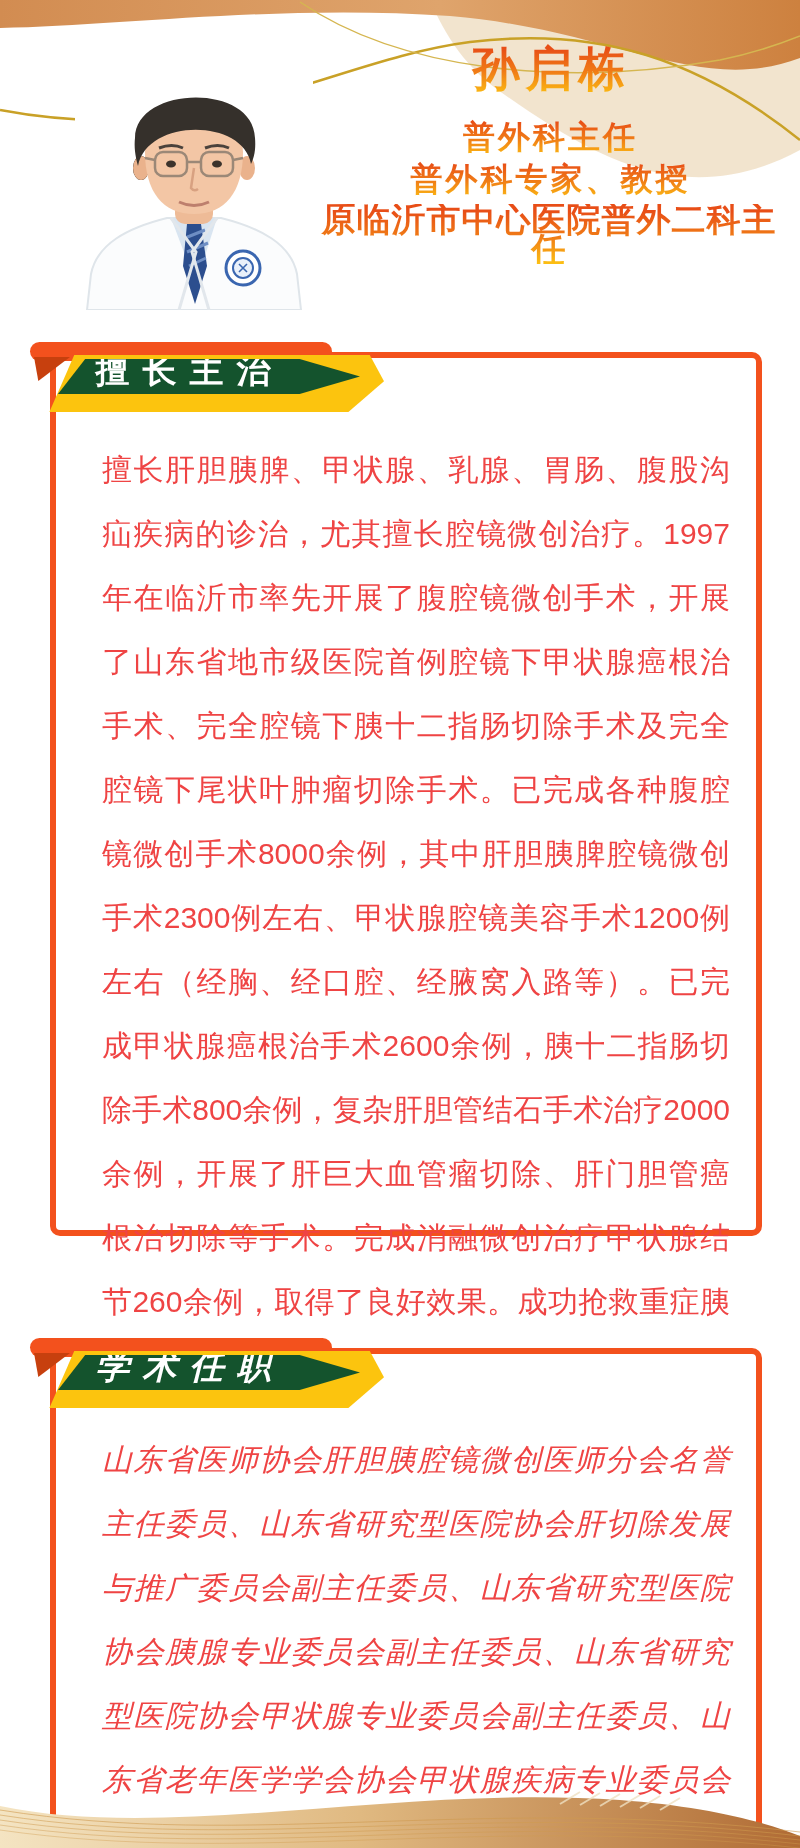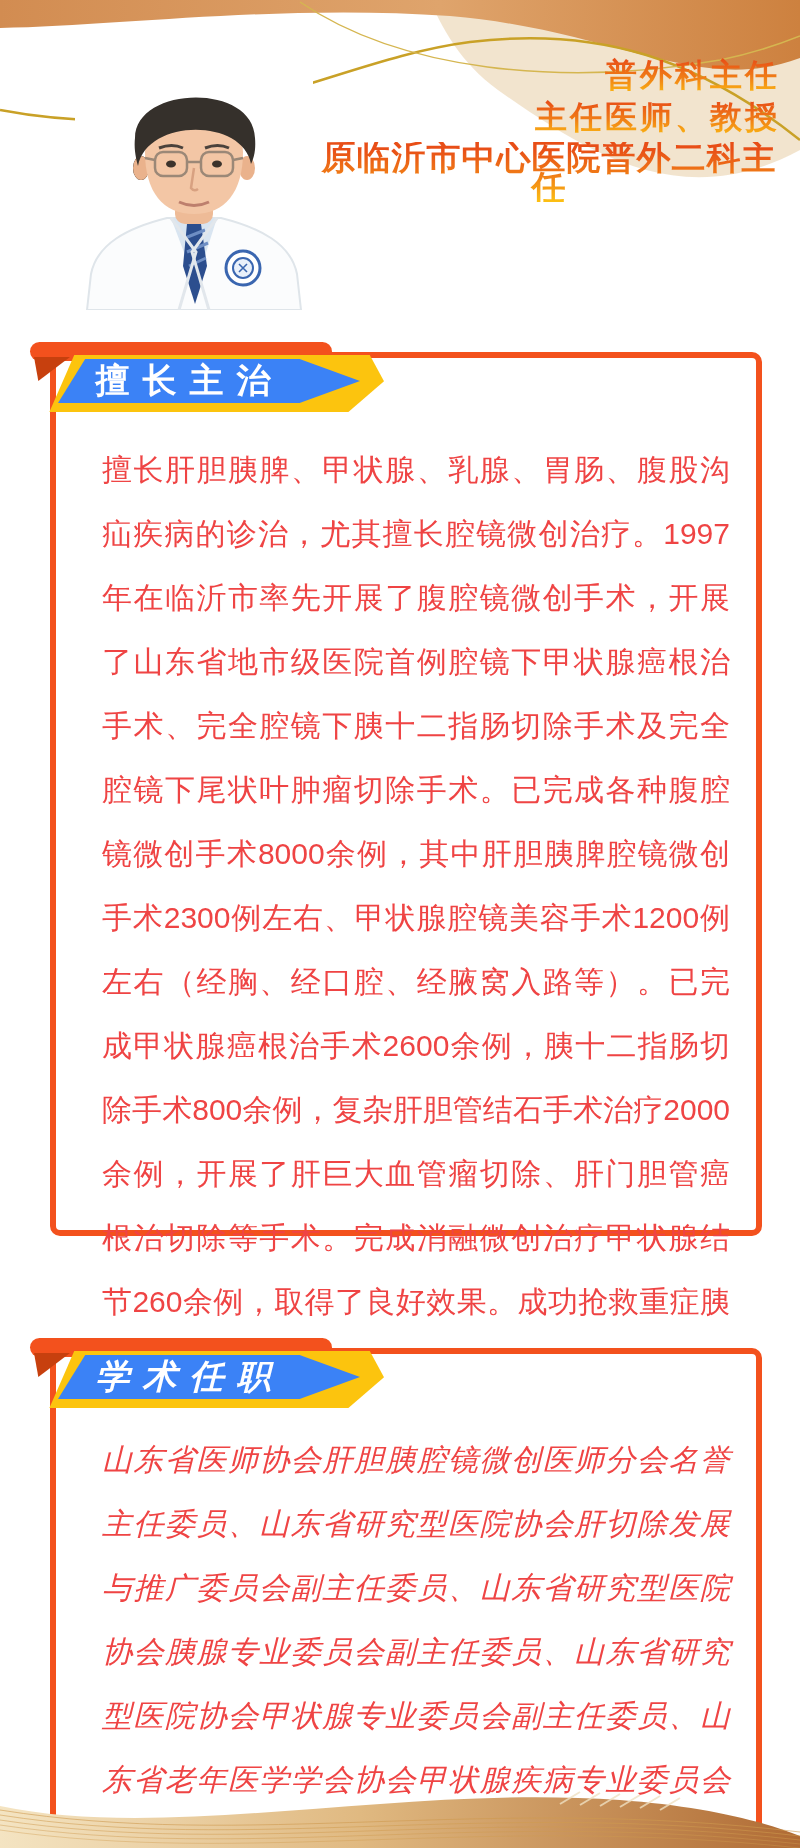--- a/index.html
+++ b/index.html
@@ -12,21 +12,21 @@
   @supports (-webkit-background-clip:text){
     .grad{
       background:linear-gradient(180deg,#e84e17 12%,#f07c16 55%,#fcc013 100%);
       -webkit-background-clip:text;background-clip:text;color:transparent;
     }
   }
   
   .header{position:absolute;left:318px;top:34px;width:462px;text-align:center;}
   .title{font-size:47px;letter-spacing:14px;text-indent:14px;line-height:54px;}
   .name{font-size:47px;letter-spacing:6px;text-indent:6px;line-height:54px;margin-top:8px;}
-  .positions{margin-top:20px;text-align:right;}
+  .positions{margin-top:20px;}
   .pos{font-size:32px;line-height:42px;letter-spacing:3px;text-indent:3px;}
   .subtitle{font-size:34px;line-height:30px;margin-top:4px;letter-spacing:1px;}
   
   .photo{position:absolute;left:75px;top:52px;width:238px;height:258px;}
   .photo svg{display:block;}
   
   .card{
     position:absolute;left:50px;width:712px;box-sizing:border-box;background:#fff;
     border:6px solid #f3511d;border-radius:10px;
   }
@@ -45,23 +45,23 @@
   }
   .banner .fold{
     position:absolute;left:6px;top:15px;width:36px;height:24px;background:#c7400e;
     clip-path:polygon(0 0,100% 0,12% 100%);
   }
   .banner .yellow{
     position:absolute;left:0;top:13px;width:356px;height:57px;background:#fcc40e;
     clip-path:polygon(13% 0,96% 0,100% 46%,90% 100%,6% 100%);
   }
   .banner .arrow{
-    position:absolute;left:30px;top:17px;width:302px;height:44px;background:#3b82f6;
+    position:absolute;left:30px;top:17px;width:302px;height:35px;background:#14532d;
     clip-path:polygon(9% 0,80% 0,100% 50%,80% 100%,0 100%);
-    display:flex;align-items:center;justify-content:center;
+    display:flex;align-items:flex-end;justify-content:center;
     padding-right:52px;box-sizing:border-box;
   }
   .banner .arrow span{
     color:#ffffff;font-size:34px;font-weight:bold;letter-spacing:13px;text-indent:13px;white-space:nowrap;
   }
   
   .top-decor{position:absolute;left:0;top:0;}
   .bottom-decor{position:absolute;left:0;bottom:0;}
 </style>
 </head>
@@ -121,23 +121,24 @@
 
       <ellipse cx="96" cy="112" rx="5" ry="3.5" fill="#3c332c"></ellipse>
       <ellipse cx="142" cy="112" rx="5" ry="3.5" fill="#3c332c"></ellipse>
 
       <path d="M119,116 L116,136 Q119,140 123,137" stroke="#d8a181" stroke-width="2.5" fill="none"></path>
       <path d="M104,150 Q119,157 134,150" stroke="#bd7f6d" stroke-width="3" fill="none"></path>
     </svg>
   </div>
 
   <div class="header">
+    <div class="name grad">孙启栋</div>
     <div class="positions">
       <div class="pos grad">普外科主任</div>
-      <div class="pos grad">主任医师、教授</div>
+      <div class="pos grad">普外科专家、教授</div>
     </div>
     <div class="subtitle grad">原临沂市中心医院普外二科主任</div>
   </div>
 
   <section class="card card1">
     <div class="banner">
       <div class="bar"></div>
       <div class="fold"></div>
       <div class="yellow"></div>
       <div class="arrow">

